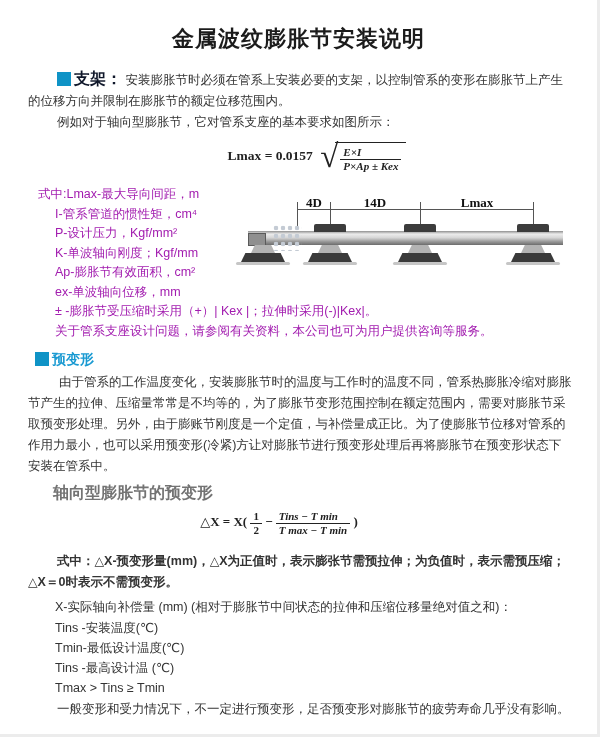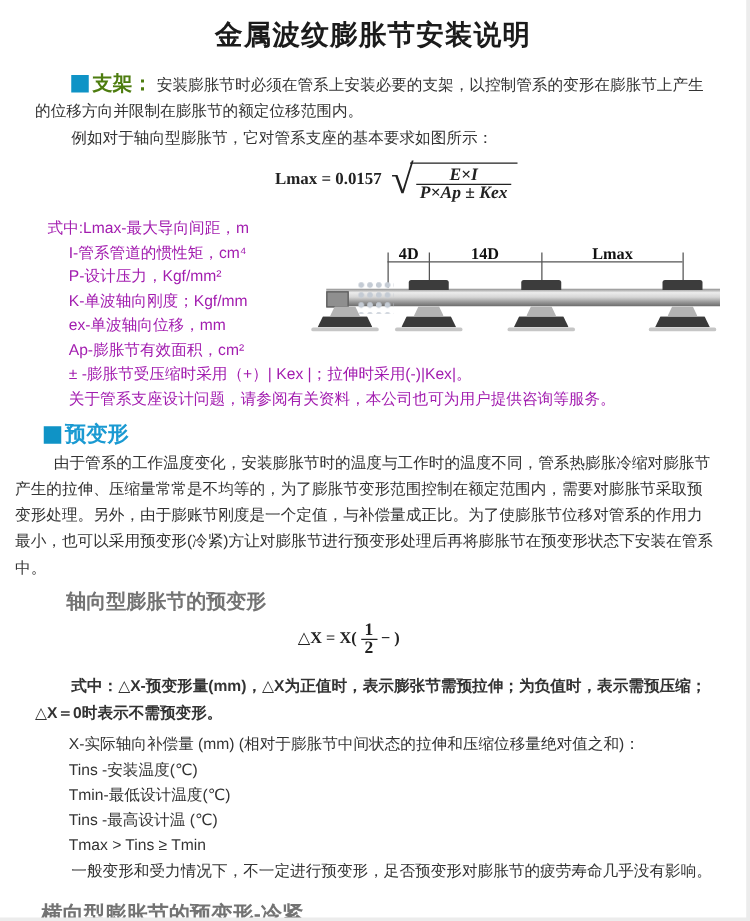--- a/index.html
+++ b/index.html
@@ -2,55 +2,55 @@
 <html><head>
 <meta charset="utf-8">
 <style>
   html,body{margin:0;padding:0;background:#fff;}
   .page{
     position:relative;width:600px;height:737px;box-sizing:border-box;
     background:#fff;overflow:hidden;color:#2e2e2e;
     font-family:"Liberation Sans","DejaVu Sans",sans-serif;
     border-right:3px solid #ececec;border-bottom:3px solid #ececec;
   }
-  .title{padding-top:13px;text-align:center;font-size:22px;font-weight:bold;color:#1b1b1b;letter-spacing:1px;}
+  .title{padding-top:24px;text-align:center;font-size:22px;font-weight:bold;color:#1b1b1b;letter-spacing:1px;}
   .body-text{font-size:12.5px;line-height:21px;color:#333;}
   .sec1{margin:14px 24px 0 28px;}
   .p-indent{text-indent:29px;}
-  .inline-head{color:#4d7c0f;font-size:16px;font-weight:bold;}
+  .inline-head{color:#0f172a;font-size:16px;font-weight:bold;}
   .bullet{display:inline-block;width:14px;height:14px;background:#0f93c6;margin-right:3px;vertical-align:-2px;}
-  .sec-head{margin:9px 0 0 35px;font-size:17px;font-weight:bold;color:#1a9ad2;line-height:19px;}
+  .sec-head{margin:9px 0 0 35px;font-size:14px;font-weight:bold;color:#1a9ad2;line-height:19px;}
   .subhead{font-weight:bold;color:#737373;}
   .subhead1{margin:6px 0 0 53px;font-size:16px;}
   .subhead2{margin:7px 0 0 33px;font-size:17px;}
 
   
   .formula{font-family:"Liberation Serif","DejaVu Serif",serif;color:#222;padding-left:37px;}
   .f1{margin:7px 0 2px 0;text-align:center;font-size:13.5px;font-weight:bold;height:40px;}
-  .frac{display:inline-block;vertical-align:middle;text-align:center;font-size:14px;line-height:13px;}
+  .frac{display:inline-block;vertical-align:middle;text-align:left;font-size:11px;line-height:13px;}
   .frac .n{display:block;padding:0 3px;border-bottom:1px solid #222;}
   .frac .d{display:block;padding:0 3px;}
   .fitalic{font-style:italic;}
   .sqrt{display:inline-flex;align-items:flex-start;vertical-align:middle;margin-left:4px;}
   .rad{font-size:33px;line-height:33px;font-weight:400;margin-right:-3px;}
   .sqrt-body{border-top:1.5px solid #222;padding:3px 5px 0 5px;margin-top:2px;}
   .f2{margin:6px 76px 0 0;text-align:center;font-size:13px;font-weight:bold;height:36px;}
 
   
   .defs{margin:5px 0 0 38px;font-size:12.5px;line-height:19.5px;color:#a21caf;}
   .defs .indent{margin-left:17px;}
 
   .xdef{margin:4px 24px 0 55px;}
   .temps{margin:0 0 0 55px;font-size:12.5px;line-height:20px;color:#333;}
   .note2{margin:1px 24px 12px 28px;}
-  .p2{margin:3px 24px 0 12px;text-indent:31px;line-height:21px;}
+  .p2{margin:3px 24px 0 28px;text-indent:31px;line-height:21px;}
   .note-axial{margin:5px 24px 0 28px;text-indent:29px;font-weight:bold;}
 
   
-  .diagram{position:absolute;left:256px;top:195px;width:340px;height:92px;}
+  .diagram{position:absolute;left:243px;top:195px;width:340px;height:92px;}
   .dim-line{position:absolute;left:54px;top:14px;width:236px;height:1px;background:#555;}
   .tick{position:absolute;top:7px;width:1px;height:28px;background:#555;}
   .dim-label{position:absolute;top:0px;font-family:"Liberation Serif","DejaVu Serif",serif;font-weight:bold;font-size:13px;color:#111;transform:translateX(-50%);}
   .pipe{position:absolute;left:5px;top:36px;width:315px;height:14px;
     background:linear-gradient(to bottom,#8f8f8f 0%,#ececec 22%,#d6d6d6 48%,#9a9a9a 75%,#6c6c6c 100%);}
   .bellows{position:absolute;left:30px;top:30px;width:29px;height:26px;
     background-image:radial-gradient(circle at 3px 3px,#c4cbd4 2px,rgba(0,0,0,0) 2.6px);
     background-size:7px 8px;}
   .support{position:absolute;width:54px;height:40px;top:29px;}
   .clamp{position:absolute;left:11px;top:0;width:32px;height:8px;background:#3c3c3c;border-radius:2px 2px 0 0;}
@@ -84,22 +84,22 @@
         </span>
       </span>
     </span>
   </div>
 
   <div class="defs">
     <div>式中:Lmax-最大导向间距，m</div>
     <div class="indent">I-管系管道的惯性矩，cm⁴</div>
     <div class="indent">P-设计压力，Kgf/mm²</div>
     <div class="indent">K-单波轴向刚度；Kgf/mm</div>
+    <div class="indent">Ap-膨胀节有效面积，cm²</div>
     <div class="indent">ex-单波轴向位移，mm</div>
-    <div class="indent">Ap-膨胀节有效面积，cm²</div>
     <div class="indent">± -膨胀节受压缩时采用（+）| Kex |；拉伸时采用(-)|Kex|。</div>
     <div class="indent">关于管系支座设计问题，请参阅有关资料，本公司也可为用户提供咨询等服务。</div>
   </div>
 
   <div class="diagram">
     <div class="dim-line"></div>
     <div class="tick" style="left:54px;"></div>
     <div class="tick" style="left:87px;"></div>
     <div class="tick" style="left:177px;"></div>
     <div class="tick" style="left:290px;"></div>
@@ -139,20 +139,24 @@
 
   <div class="subhead subhead1">轴向型膨胀节的预变形</div>
 
   <div class="formula f2">
     <span>△X = X(</span>
     <span class="frac">
       <span class="n">1</span>
       <span class="d">2</span>
     </span>
     <span>−</span>
+    <span class="frac">
+      <span class="n fitalic">Tins − T min</span>
+      <span class="d fitalic">T max − T min</span>
+    </span>
     <span>)</span>
   </div>
 
   <div class="note-axial body-text">式中：△X-预变形量(mm)，△X为正值时，表示膨张节需预拉伸；为负值时，表示需预压缩；△X＝0时表示不需预变形。</div>
   <div class="xdef body-text">X-实际轴向补偿量 (mm) (相对于膨胀节中间状态的拉伸和压缩位移量绝对值之和)：</div>
 
   <div class="temps">
     <div>Tins -安装温度(℃)</div>
     <div>Tmin-最低设计温度(℃)</div>
     <div>Tins -最高设计温 (℃)</div>

